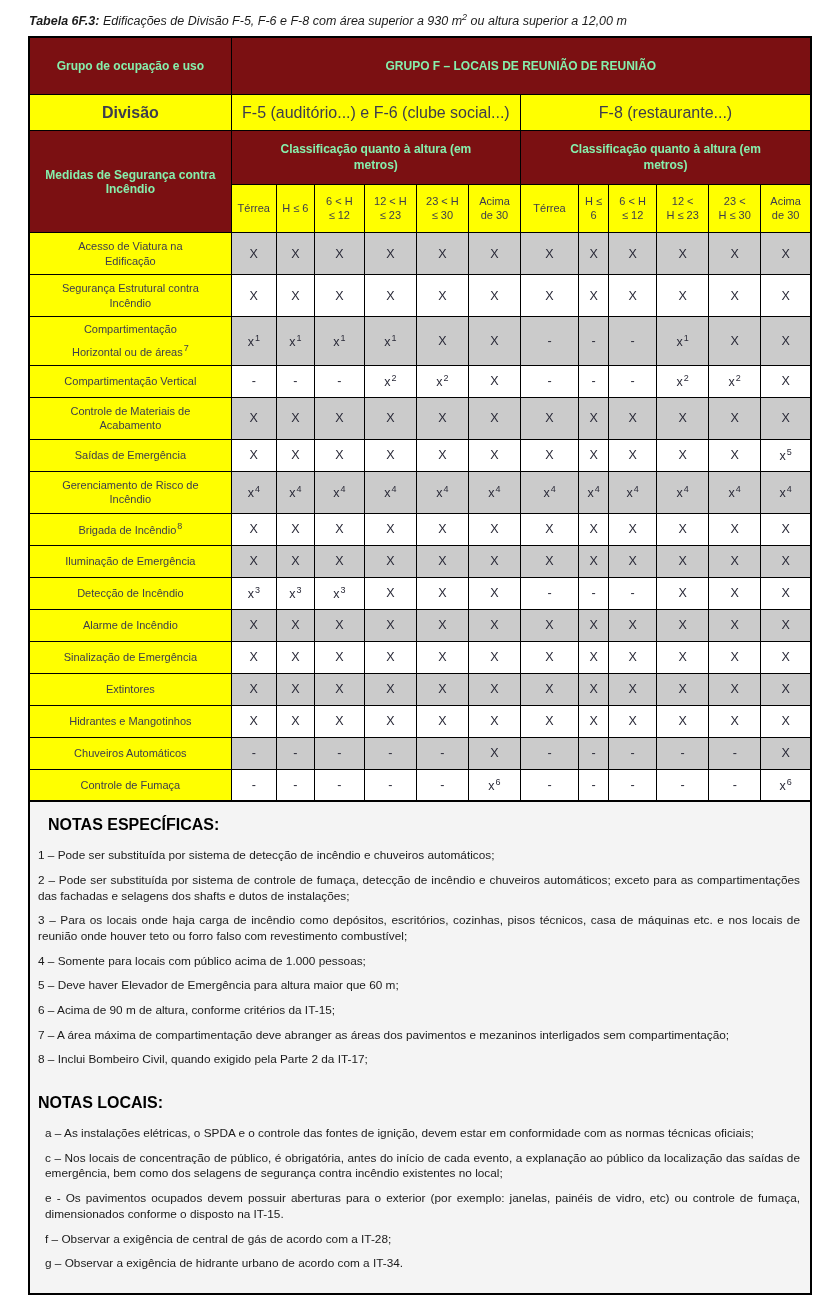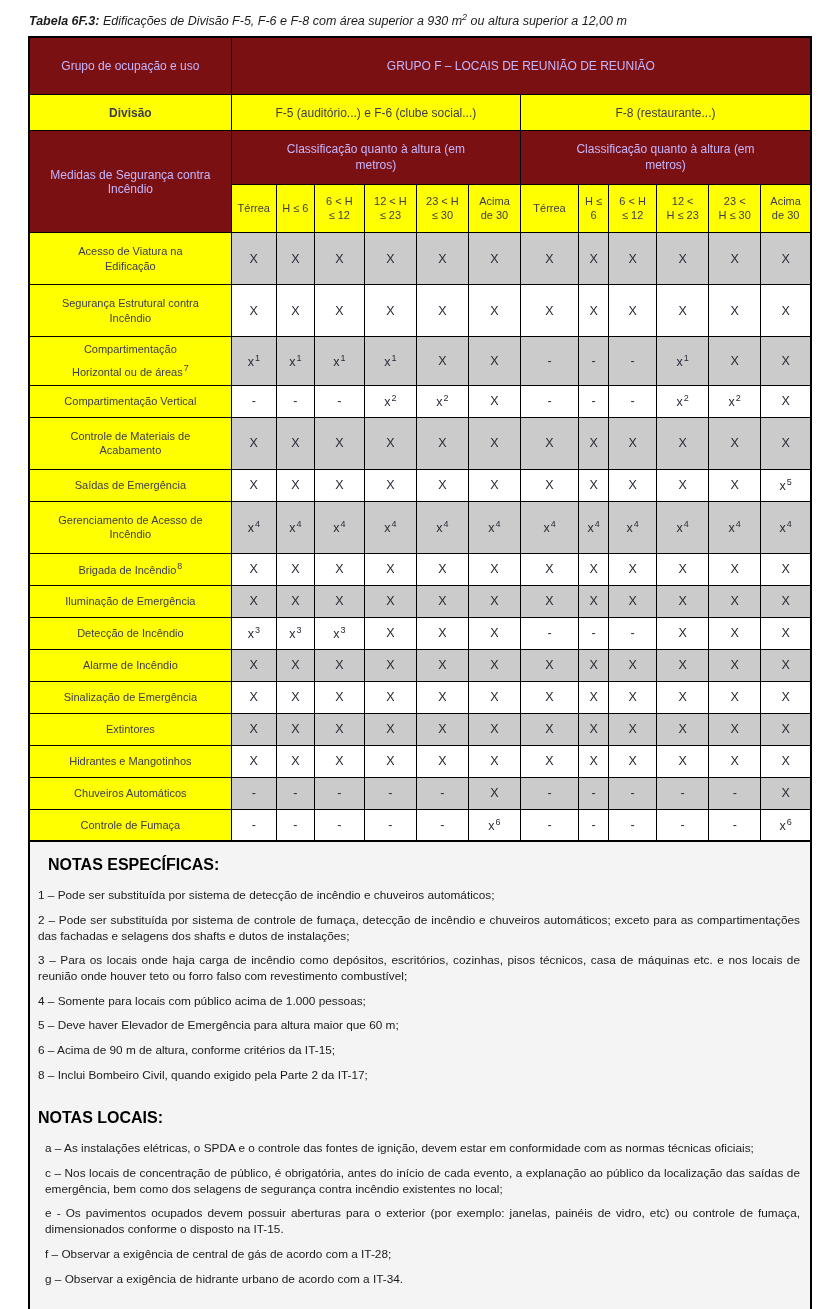--- a/index.html
+++ b/index.html
@@ -7,30 +7,30 @@
     --mark-ink:#2A2A38; --label-ink:#3D3D4D;
   }
   *{box-sizing:border-box;}
   body{margin:0;background:#fff;width:839px;font-family:"Liberation Sans",sans-serif;}
   .page{padding:12px 27px 10px 28px;}
   .title{font-size:12.5px;font-style:italic;color:#1c1c1c;margin:0 0 6px 1px;line-height:1.25;}
   .title .tprefix{font-weight:bold;}
   .title sup{font-size:9px;font-style:italic;}
   table.main{border-collapse:collapse;table-layout:fixed;width:784px;border:2px solid #000;}
   table.main td{border:1px solid #000;text-align:center;vertical-align:middle;padding:2px 1px;overflow:hidden;}
-  tr.maroon td{background:var(--maroon);color:#c4b5fd;font-weight:normal;font-size:12px;}
+  tr.maroon td{background:var(--maroon);color:#86efac;font-weight:bold;font-size:12px;}
   tr.r1{height:58px;}
   tr.r2{height:36px;}
-  tr.r2 td{background:var(--yellow);color:var(--label-ink);font-size:12px;}
+  tr.r2 td{background:var(--yellow);color:var(--label-ink);font-size:16px;}
   tr.r2 td.dlab{font-weight:bold;}
   td.cls{height:54px;font-size:11.5px;white-space:pre-line;line-height:1.3;}
   tr.r4 td{background:var(--yellow);color:var(--label-ink);height:48px;font-size:11px;
            white-space:pre-line;line-height:1.25;}
   tbody tr{height:32px;}
-  tbody tr.two{height:52px;}
+  tbody tr.two{height:42px;}
   tbody tr.xtall{height:47px;padding-left:35px;}
   td.rl{background:var(--yellow);color:var(--label-ink);font-size:11px;line-height:1.3;white-space:pre-line;}
   tr.xtall td.rl{line-height:1.9;}
   td.mc{background:#fff;color:var(--mark-ink);font-size:12.5px;}
   tbody tr.shade td.mc{background:var(--gray-cell);}
   td.mc sup, td.rl sup{font-size:9px;margin-left:1px;}
   .notes{width:784px;border:2px solid #000;border-top:none;background:var(--notes-bg);
          padding:10px 8px 12px 8px;min-height:490px;color:#1a1a1a;}
   .notes-h{font-size:16px;font-weight:bold;margin:4px 0 14px 0;color:#000;}
   .spec .notes-h{margin-left:10px;}
@@ -193,21 +193,21 @@
           <td class="mc"><span>X</span></td>
           <td class="mc"><span>X</span></td>
           <td class="mc"><span>X</span></td>
           <td class="mc"><span>X</span></td>
           <td class="mc"><span>X</span></td>
           <td class="mc"><span>X</span></td>
           <td class="mc"><span>X</span></td>
           <td class="mc"><span>x<sup>5</sup></span></td>
         </tr>
         <tr class="shade two">
-          <td class="rl">Gerenciamento de Acesso de
+          <td class="rl">Gerenciamento de Risco de
 Incêndio</td>
           <td class="mc"><span>x<sup>4</sup></span></td>
           <td class="mc"><span>x<sup>4</sup></span></td>
           <td class="mc"><span>x<sup>4</sup></span></td>
           <td class="mc"><span>x<sup>4</sup></span></td>
           <td class="mc"><span>x<sup>4</sup></span></td>
           <td class="mc"><span>x<sup>4</sup></span></td>
           <td class="mc"><span>x<sup>4</sup></span></td>
           <td class="mc"><span>x<sup>4</sup></span></td>
           <td class="mc"><span>x<sup>4</sup></span></td>
@@ -356,20 +356,21 @@
   <div class="notes">
     <div class="spec">
       <p class="notes-h">NOTAS ESPECÍFICAS:</p>
       <div>
           <p class="note">1 – Pode ser substituída por sistema de detecção de incêndio e chuveiros automáticos;</p>
           <p class="note">2 – Pode ser substituída por sistema de controle de fumaça, detecção de incêndio e chuveiros automáticos; exceto para as compartimentações das fachadas e selagens dos shafts e dutos de instalações;</p>
           <p class="note">3 – Para os locais onde haja carga de incêndio como depósitos, escritórios, cozinhas, pisos técnicos, casa de máquinas etc. e nos locais de reunião onde houver teto ou forro falso com revestimento combustível;</p>
           <p class="note">4 – Somente para locais com público acima de 1.000 pessoas;</p>
           <p class="note">5 – Deve haver Elevador de Emergência para altura maior que 60 m;</p>
           <p class="note">6 – Acima de 90 m de altura, conforme critérios da IT-15;</p>
+          <p class="note">7 – A área máxima de compartimentação deve abranger as áreas dos pavimentos e mezaninos interligados sem compartimentação;</p>
           <p class="note">8 – Inclui Bombeiro Civil, quando exigido pela Parte 2 da IT-17;</p>
         </div>
     </div>
     <div class="gen">
       <p class="notes-h">NOTAS LOCAIS:</p>
       <div>
           <p class="note">a – As instalações elétricas, o SPDA e o controle das fontes de ignição, devem estar em conformidade com as normas técnicas oficiais;</p>
           <p class="note">c – Nos locais de concentração de público, é obrigatória, antes do início de cada evento, a explanação ao público da localização das saídas de emergência, bem como dos selagens de segurança contra incêndio existentes no local;</p>
           <p class="note">e - Os pavimentos ocupados devem possuir aberturas para o exterior (por exemplo: janelas, painéis de vidro, etc) ou controle de fumaça, dimensionados conforme o disposto na IT-15.</p>
           <p class="note">f – Observar a exigência de central de gás de acordo com a IT-28;</p>

